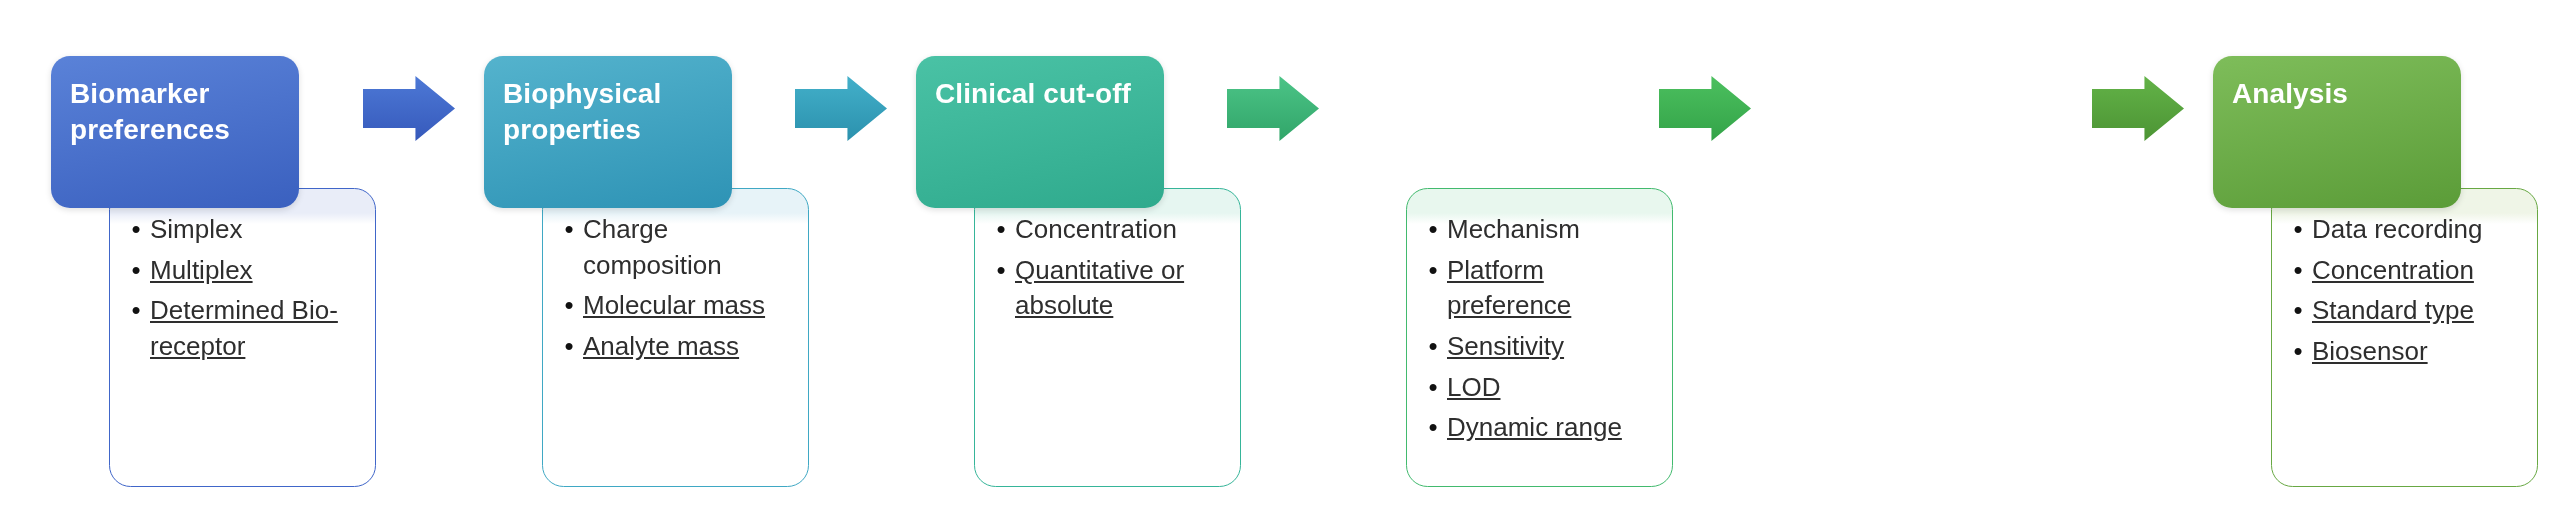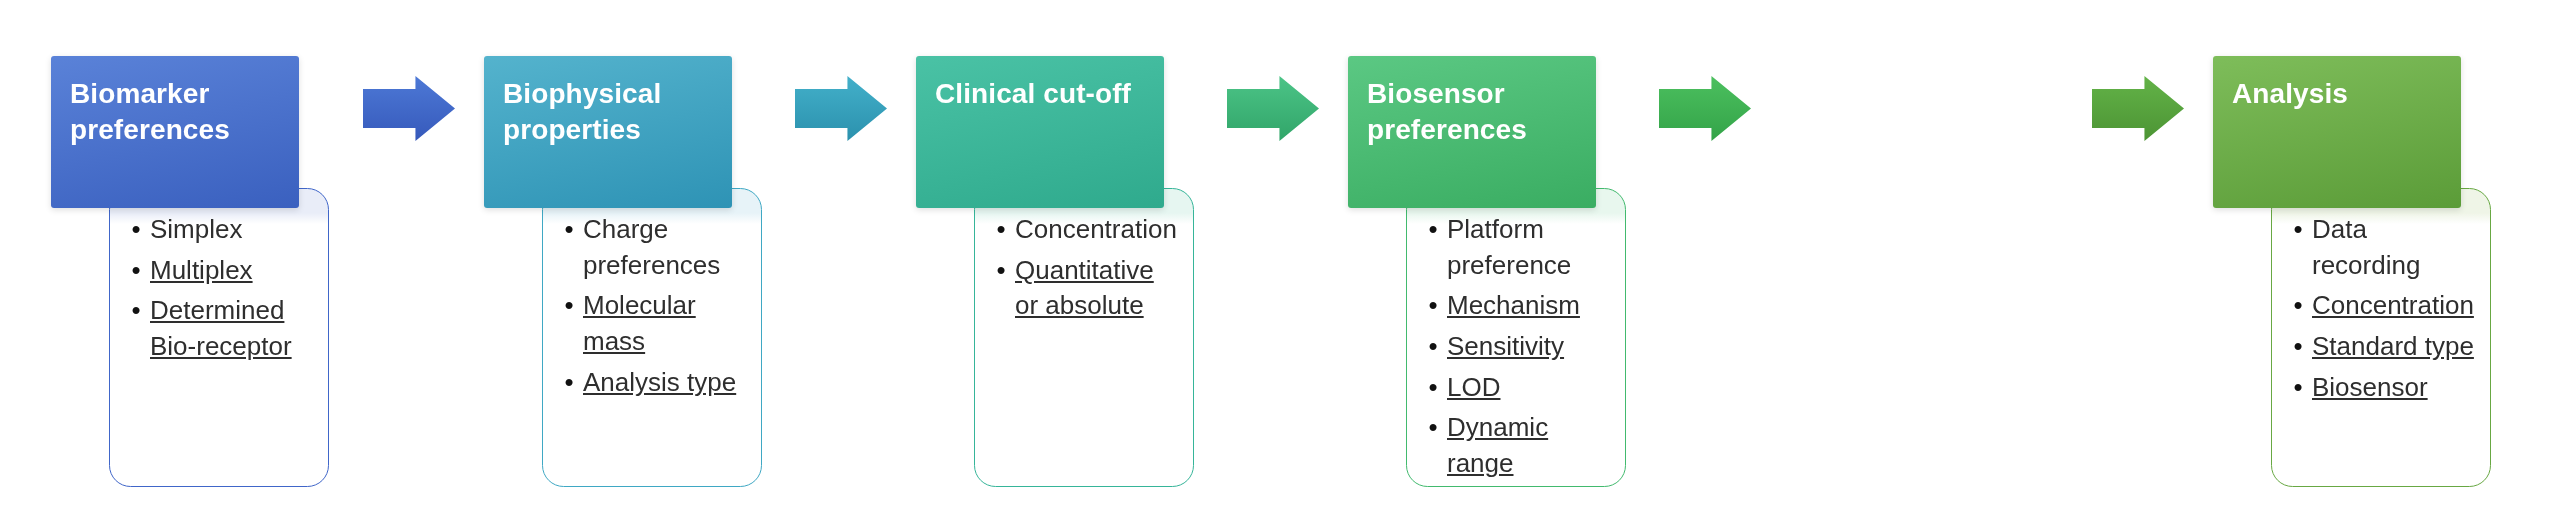--- a/index.html
+++ b/index.html
@@ -2,35 +2,35 @@
 <html style="font-size:10.8px"><head>
 <meta charset="utf-8">
 <style>
   html,body{margin:0;padding:0;background:#ffffff;}
   .canvas{
     position:relative;width:2576px;height:528px;background:#ffffff;
     font-family:"Liberation Sans",sans-serif;overflow:hidden;
   }
   .step{position:absolute;top:0;left:var(--x);width:379px;height:528px;}
   .list-card{
-    position:absolute;left:58px;top:188px;width:220px;height:299px;
+    position:absolute;left:58px;top:188px;width:267px;height:299px;
     box-sizing:border-box;border:1.4px solid var(--border);border-radius:21.6px;
     background:linear-gradient(to bottom,var(--tint) 0px,var(--tint) 24px,#ffffff 35px);
     z-index:1;
   }
   .list-card ul{margin:0;padding:23px 15px 0 20px;list-style:none;}
   .list-card li{
     position:relative;padding-left:20px;font-size:26px;line-height:1.38;
     color:#2e2e2e;
   }
   .list-card li + li{margin-top:4.7px;text-decoration:underline;}
   .list-card li::before{content:"\2022";position:absolute;left:1.4px;color:#111111;}
   .header-card{
     position:absolute;left:0;top:56px;width:248px;height:152px;
-    border-radius:3px;
+    border-radius:19px;
     background:linear-gradient(168deg,var(--top),var(--bottom));
     box-shadow:0 2px 6px rgba(0,0,0,0.13);
     z-index:2;
   }
   .header-card h2{
     margin:0;padding:20px 15px 0 19px;
     font-size:28px;line-height:1.3;font-weight:bold;color:#ffffff;letter-spacing:0.1px;
   }
   .arrow{
     position:absolute;top:76px;left:var(--x);width:92px;height:65px;
@@ -53,23 +53,23 @@
     </div>
     <div class="header-card">
       <h2>Biomarker preferences</h2>
     </div>
   </section>
   <div class="arrow" style="--x: 363px; --atop: #4d79d6; --abottom: #3659bb;"></div>
 
   <section class="step" style="--x: 484px; --top: #54b3cd; --bottom: #2e93b5; --border: #3fa8c4; --tint: #e7f3f8;">
     <div class="list-card">
       <ul>
-          <li>Charge preferences</li>
+          <li>Charge composition</li>
           <li>Molecular mass</li>
-          <li>Analysis type</li>
+          <li>Analyte mass</li>
         </ul>
     </div>
     <div class="header-card">
       <h2>Biophysical properties</h2>
     </div>
   </section>
   <div class="arrow" style="--x: 795px; --atop: #43b0ca; --abottom: #2b91ad;"></div>
 
   <section class="step" style="--x: 916px; --top: #4ac2a5; --bottom: #2faa8d; --border: #36b599; --tint: #e6f6f1;">
     <div class="list-card">
@@ -80,29 +80,26 @@
     </div>
     <div class="header-card">
       <h2>Clinical cut-off</h2>
     </div>
   </section>
   <div class="arrow" style="--x: 1227px; --atop: #4cc487; --abottom: #31a569;"></div>
 
   <section class="step" style="--x: 1348px; --top: #5bc883; --bottom: #3aad62; --border: #42ba6e; --tint: #e8f7ee;">
     <div class="list-card">
       <ul>
+          <li>Mechanism</li>
           <li>Platform preference</li>
-          <li>Mechanism</li>
           <li>Sensitivity</li>
           <li>LOD</li>
           <li>Dynamic range</li>
         </ul>
-    </div>
-    <div class="header-card">
-      <h2>Biosensor preferences</h2>
     </div>
   </section>
   <div class="arrow" style="--x: 1659px; --atop: #4cc05f; --abottom: #33a348;"></div>
 
   <section class="step" style="--x: 1780px; --top: #4ebf54; --bottom: #35a33c; --border: #3bb04a; --tint: #e9f6e8;">
   </section>
   <div class="arrow" style="--x: 2092px; --atop: #63b348; --abottom: #4c9434;"></div>
 
   <section class="step" style="--x: 2213px; --top: #7ebd5a; --bottom: #5b9c38; --border: #68a843; --tint: #eff5e7;">
     <div class="list-card">

